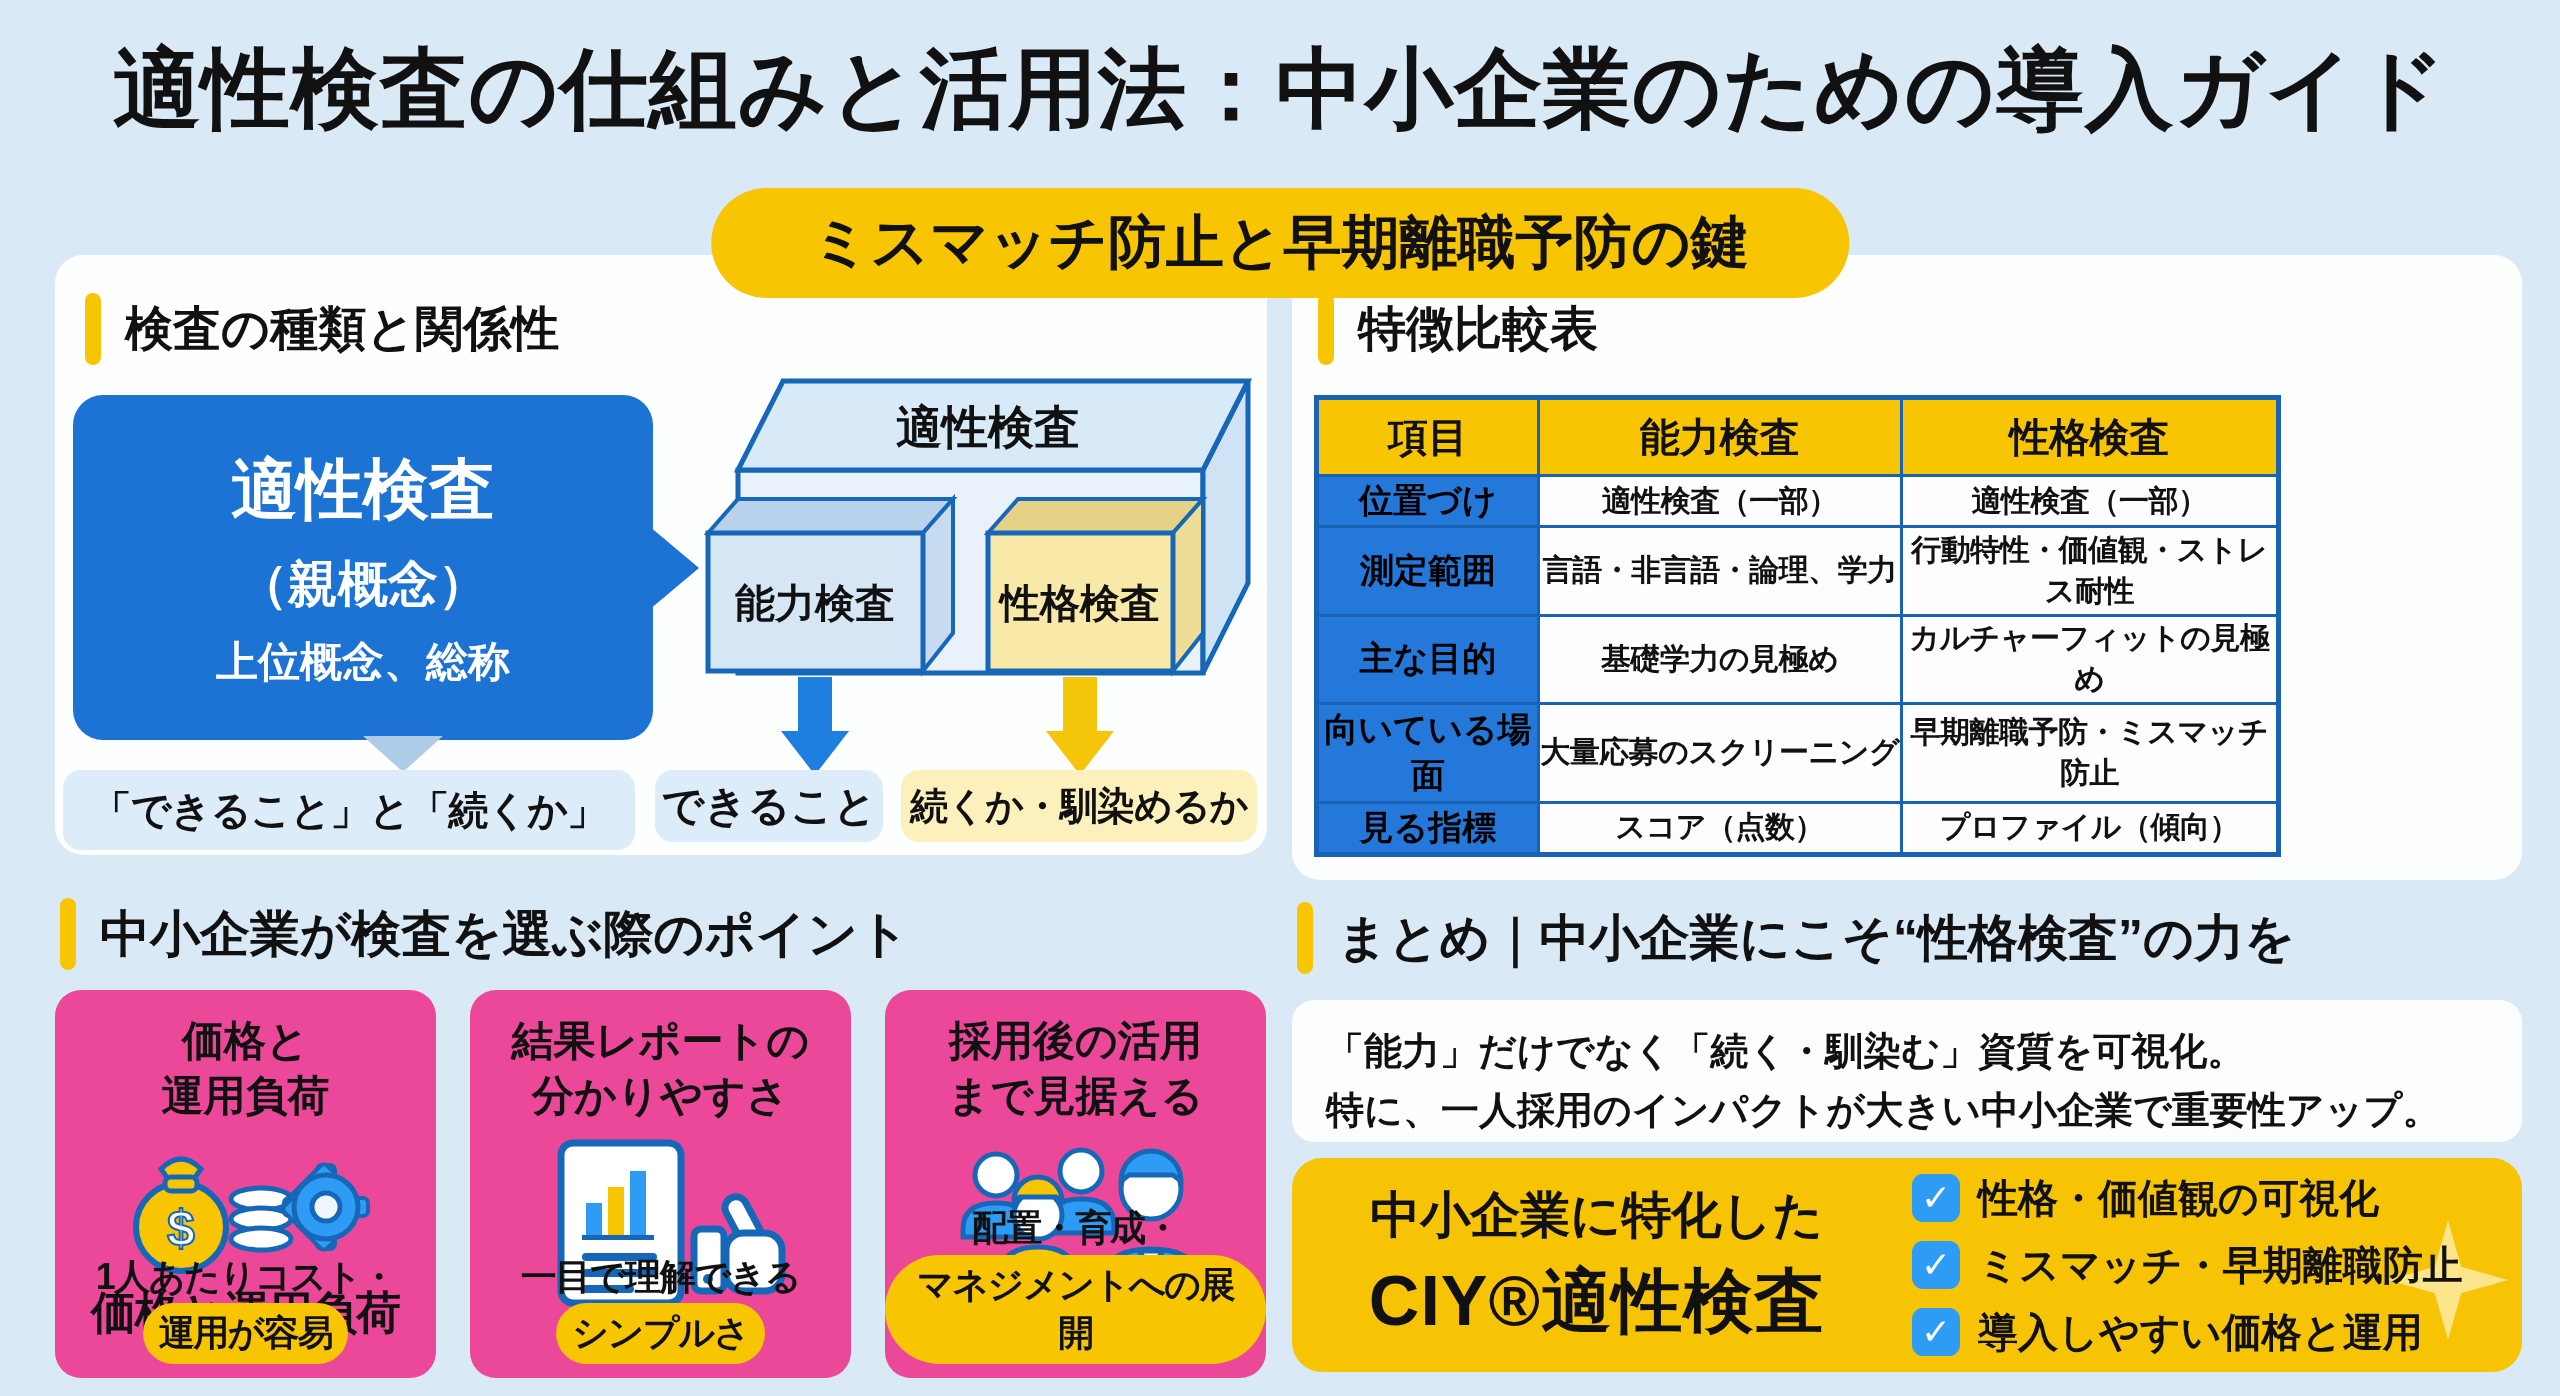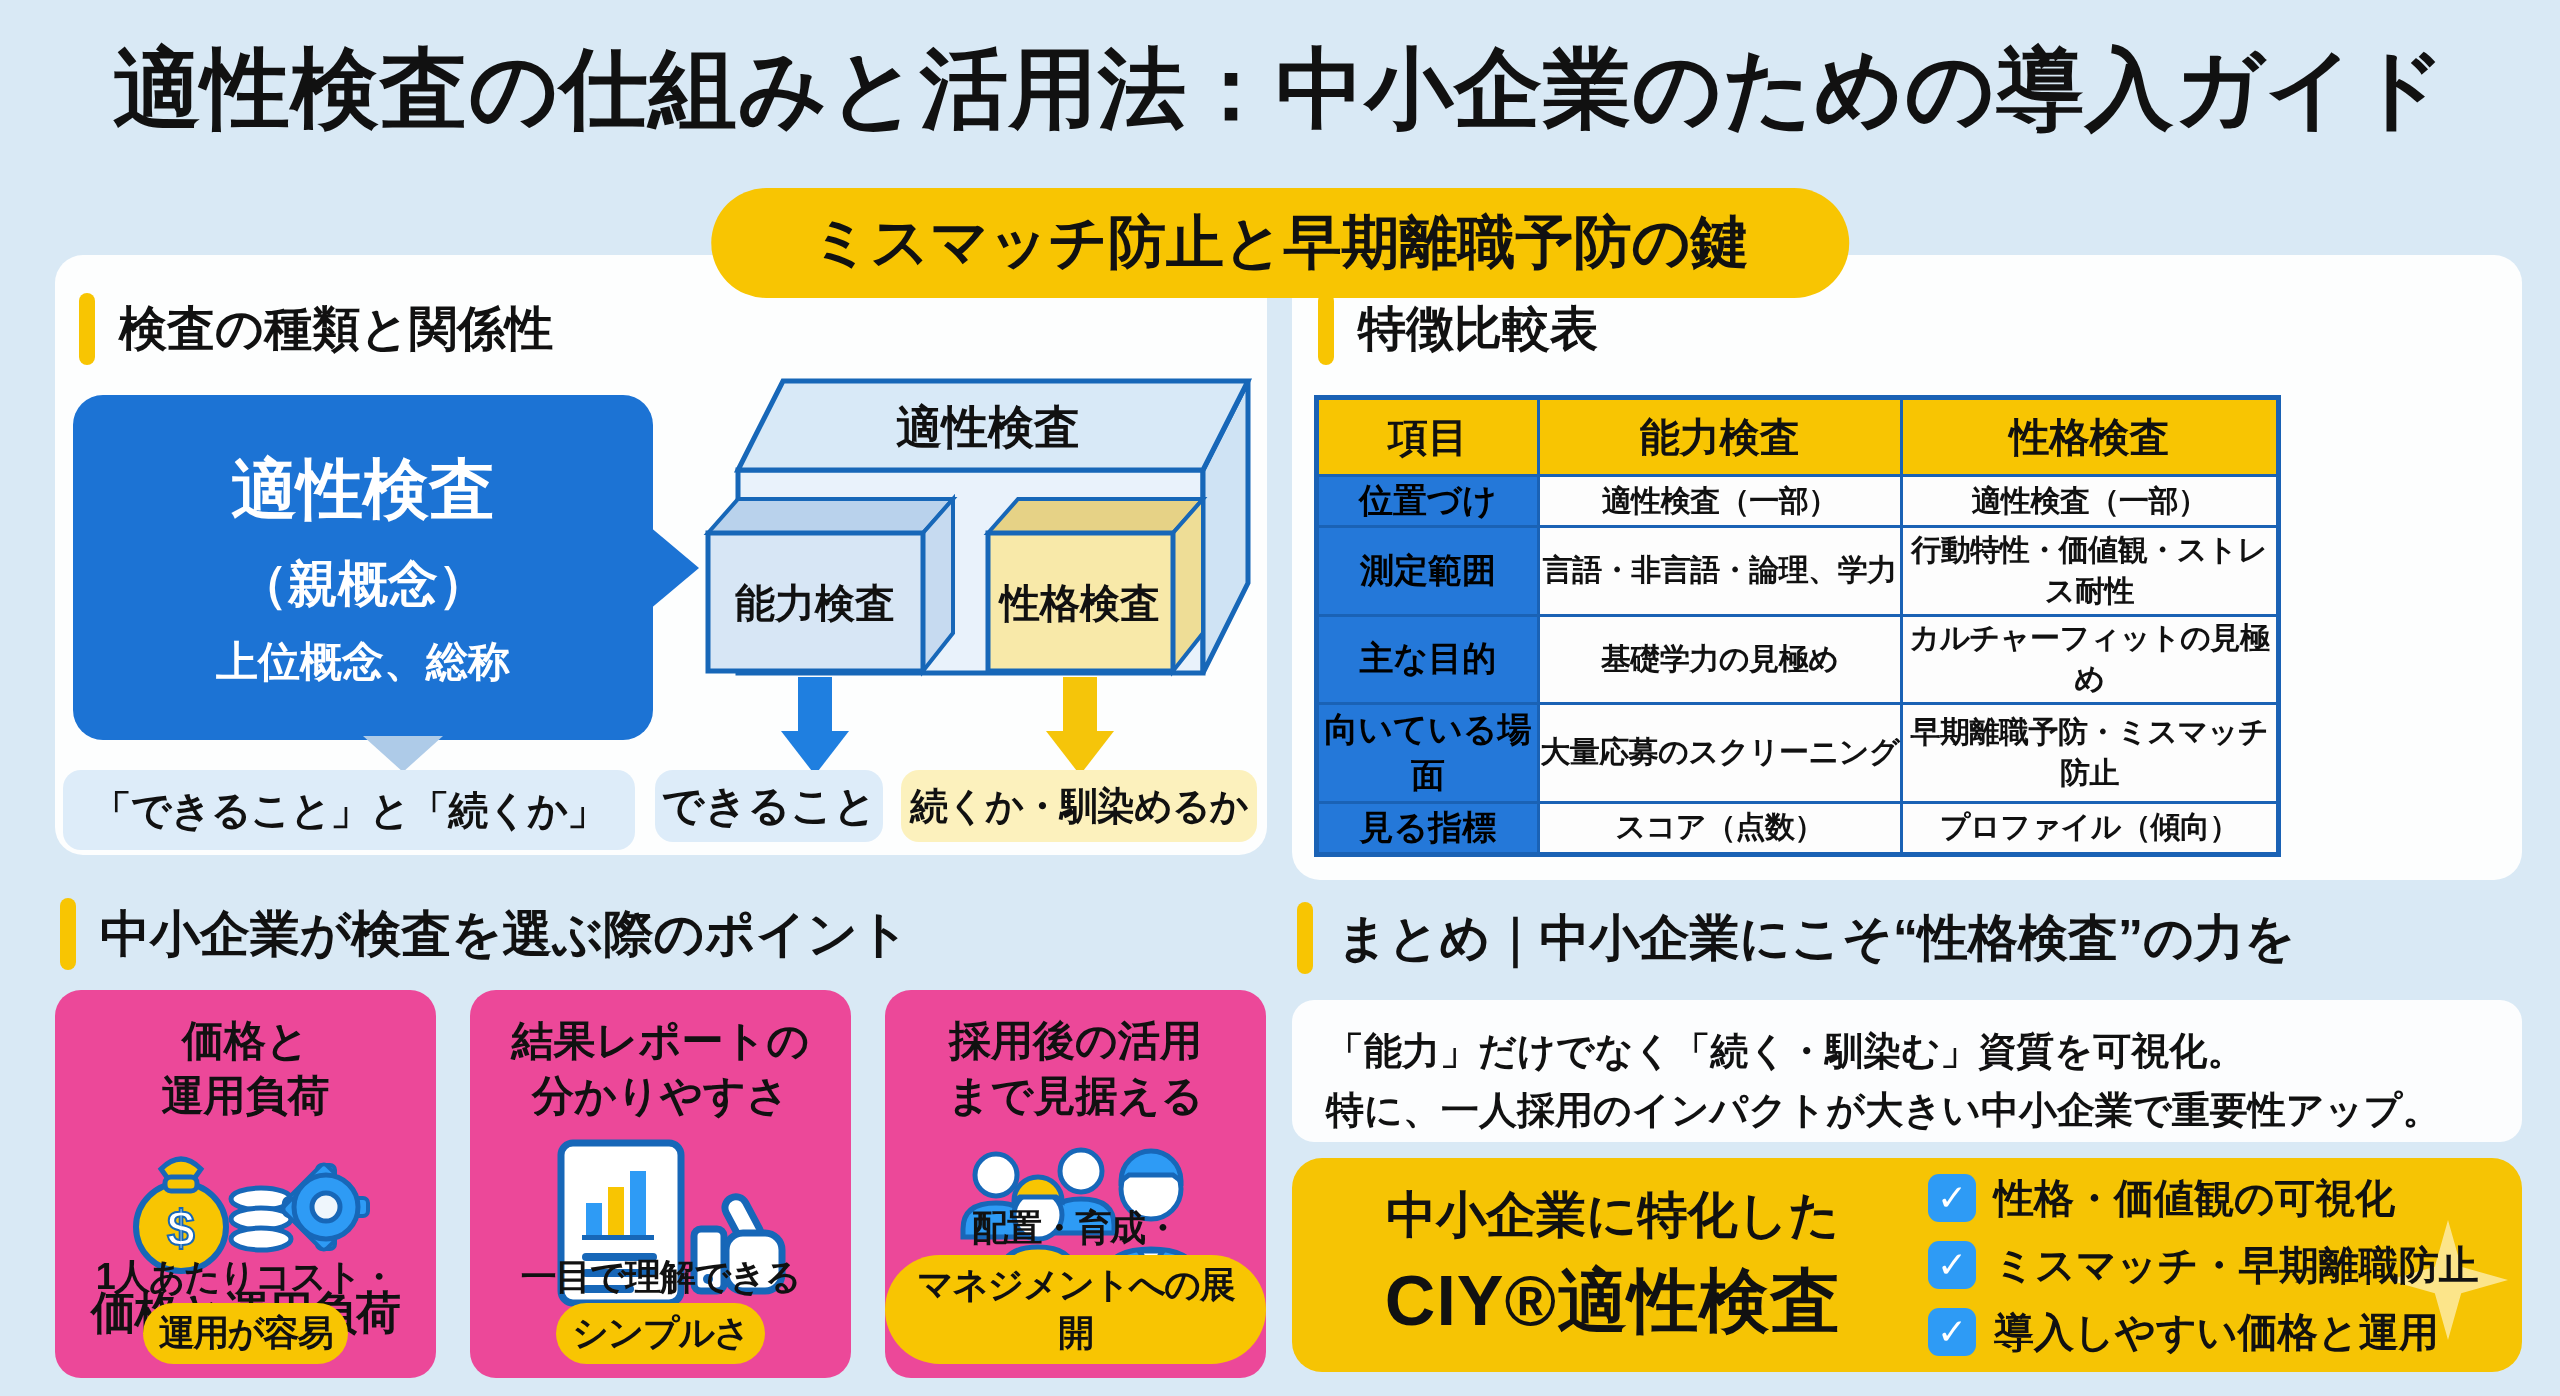--- a/index.html
+++ b/index.html
@@ -20,21 +20,21 @@
   }
   .panel { position:absolute; background:#fdfefe; border-radius:28px; }
   .panel-types { left:55px; top:255px; width:1212px; height:600px; }
   .panel-compare { left:1292px; top:255px; width:1230px; height:625px; }
 
   .section-heading { position:absolute; display:flex; align-items:center; gap:24px;
     font-size:48px; font-weight:900; white-space:nowrap; }
   .heading-bar { width:16px; height:72px; background:#f8c502; border-radius:8px; flex:none; }
 
   
-  .types-heading { left:24px; top:38px; }
+  .types-heading { left:30px; top:38px; }
   .bubble {
     position:absolute; left:18px; top:140px; width:580px; height:345px;
     background:#1c73d4; border-radius:30px; color:#fff;
     display:flex; flex-direction:column; align-items:center; justify-content:center; gap:16px;
   }
   .bubble::after { content:""; position:absolute; right:-46px; top:50%; transform:translateY(-50%);
     border-top:42px solid transparent; border-bottom:42px solid transparent; border-left:50px solid #1c73d4; }
   .bubble::before { content:""; position:absolute; left:290px; bottom:-32px;
     border-left:40px solid transparent; border-right:40px solid transparent; border-top:36px solid #aecbe8; }
   .bubble-l1 { font-size:66px; font-weight:900; }
@@ -78,21 +78,21 @@
   
   .summary-heading { left:1297px; top:902px; font-size:50px; }
   .note-box {
     position:absolute; left:1292px; top:1000px; width:1230px; height:142px;
     background:#fcfdfe; border-radius:22px; padding:22px 34px;
     font-size:38px; font-weight:800; line-height:1.55; white-space:nowrap;
   }
   .cta-box {
     position:absolute; left:1292px; top:1158px; width:1230px; height:214px;
     background:#f6c404; border-radius:30px;
-    display:flex; align-items:center; padding:0 36px; gap:30px;
+    display:flex; align-items:center; padding:0 20px; gap:30px;
   }
   .cta-left { flex:none; width:570px; text-align:center; position:relative; z-index:1; }
   .cta-tagline { font-size:50px; font-weight:900; }
   .cta-product { font-size:70px; font-weight:900; letter-spacing:1px; margin-top:6px; }
   .cta-list { display:flex; flex-direction:column; gap:12px; position:relative; z-index:1; }
   .cta-item { display:flex; align-items:center; gap:18px; font-size:40px; font-weight:900; white-space:nowrap; }
   .checkbox { width:48px; height:48px; flex:none; background:#2e9bf5; border-radius:11px;
     color:#fff; display:flex; align-items:center; justify-content:center; font-size:36px; font-weight:900; }
   .sparkle {
     position:absolute; right:14px; top:62px; width:120px; height:120px; background:#fce58a; z-index:0;

